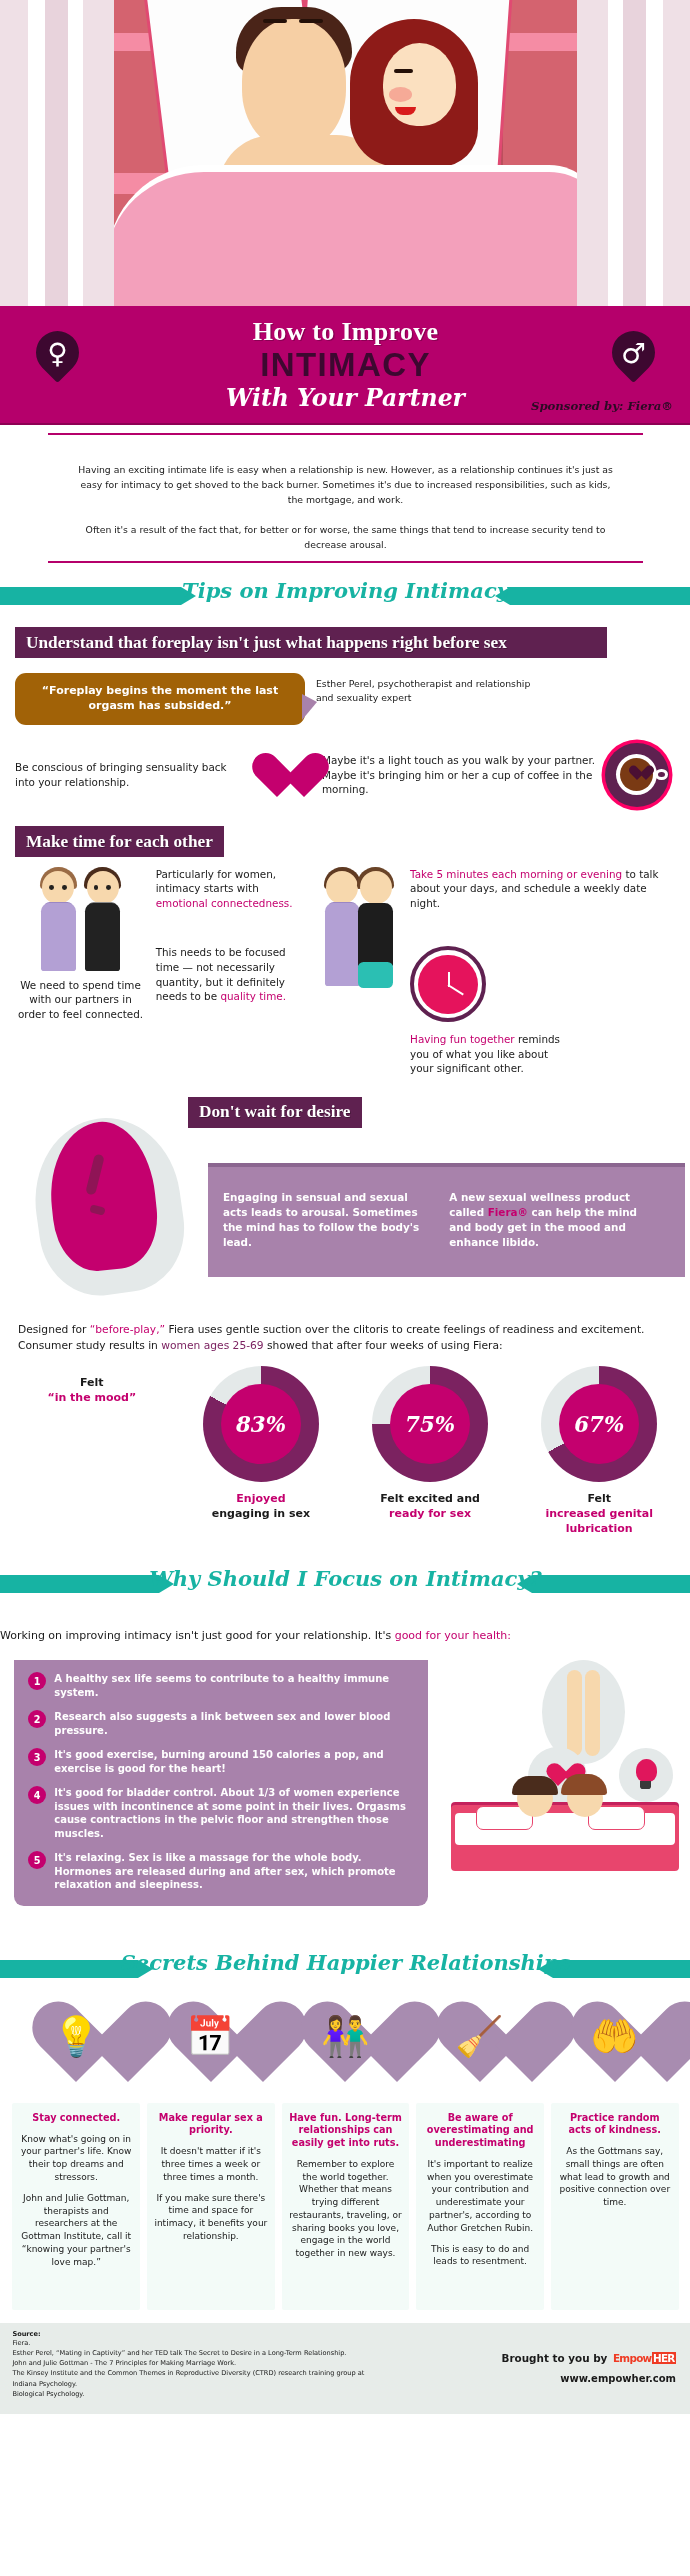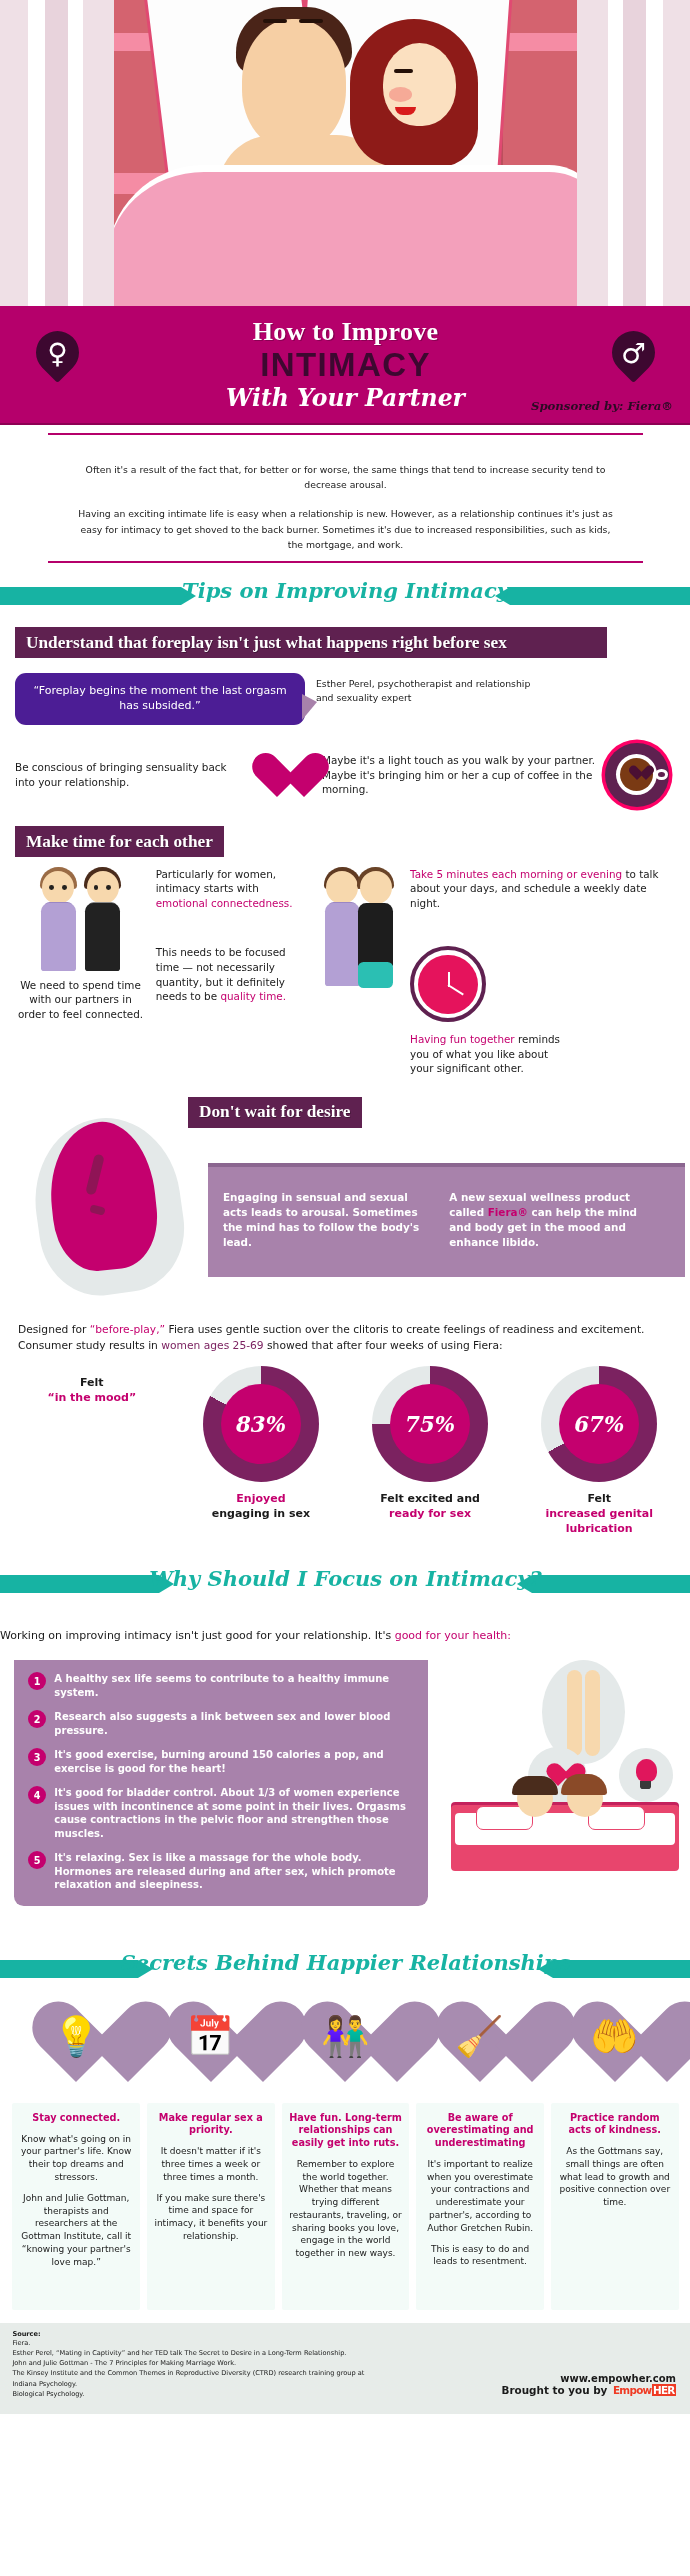--- a/index.html
+++ b/index.html
@@ -88,23 +88,23 @@
 
   
   .sub-bar { background:#5f2150; color:#fff; font-family:"Liberation Serif", serif;
              font-weight:700; font-size:17.3px; padding:5.5px 11px; display:inline-block;
              text-shadow:0.7px 0.7px 0 rgba(0,0,0,.3); }
 
   .sec { padding:0 15px; }
 
   
   .bubble-row { display:flex; align-items:flex-start; gap:11px; margin-top:15px; }
-  .bubble { position:relative; background:#4c1d95; color:#fff; border-radius:11px;
+  .bubble { position:relative; background:#a16207; color:#fff; border-radius:11px;
             padding:11px 15px; width:290px; font-family:"DejaVu Sans", sans-serif;
-            font-size:11px; line-height:1.35; text-align:center; font-weight:400; }
+            font-size:11px; line-height:1.35; text-align:center; font-weight:700; }
   .bubble:after { content:""; position:absolute; right:-12.4px; top:21px; width:0; height:0;
             border-top:8.3px solid transparent; border-bottom:18px solid transparent;
             border-left:15px solid #a882ab; }
   .attrib { font-family:"DejaVu Sans", sans-serif; font-size:9.3px; line-height:1.45;
             padding-top:4.1px; max-width:228px; }
 
   .two-col { display:flex; align-items:center; gap:7px; margin-top:18px; }
   .tc-text { font-family:"DejaVu Sans", sans-serif; font-size:10.4px; line-height:1.4; }
   .heart-ico { width:54px; height:50px; position:relative; flex:none; }
   .heart-ico:before, .heart-ico:after { content:""; position:absolute; top:4.1px; width:27px; height:43px;
@@ -226,21 +226,21 @@
   .card-body { background:#f3fbf8; padding:8.3px 7px 11px 7px; border-radius:2.1px; min-height:207px; }
   .card-title { color:#c4006e; font-family:"DejaVu Sans", sans-serif; font-size:9.7px;
                 font-weight:700; line-height:1.3; margin-bottom:8.3px; }
   .card-p { font-family:"DejaVu Sans", sans-serif; font-size:9px; line-height:1.42; }
   .card-p + .card-p { margin-top:8.3px; }
 
   
   .footer { position:relative; margin-top:12.4px; background:#e7ece9; height:91px; padding:7px 12.4px; }
   .footer .src-title { font-family:"DejaVu Sans", sans-serif; font-size:6.6px; font-weight:700; }
   .footer .src-line { font-family:"DejaVu Sans", sans-serif; font-size:6.6px; line-height:1.55; }
-  .footer .brought { position:absolute; right:15px; top:29px; display:flex; align-items:center; gap:5.5px;margin-top:32px; }
+  .footer .brought { position:absolute; right:15px; top:29px; display:flex; align-items:center; gap:5.5px; }
   .footer .brought span { font-family:"DejaVu Sans", sans-serif; font-size:10.4px; font-weight:700; }
   .logo { font-family:"DejaVu Serif", serif; font-weight:700; font-size:21px; color:#ef3b24;
           letter-spacing:-0.7px; }
   .logo em { font-style:normal; background:#ef3b24; color:#fff; padding:0 1.4px; }
   .footer .url { position:absolute; right:15px; bottom:30px; font-family:"DejaVu Sans", sans-serif;
                  font-size:10px; font-weight:700; }
 </style>
 </head>
 <body>
 
@@ -296,22 +296,22 @@
       <div class="gsym">♂</div>
     </div>
     <div class="t1">How to Improve</div>
     <div class="t2">INTIMACY</div>
     <div class="t3">With Your Partner</div>
     <div class="sponsor">Sponsored by: Fiera®</div>
   </div>
 
   <div class="rule"></div>
   <div class="intro">
+    <p>Having an exciting intimate life is easy when a relationship is new. However, as a relationship continues it's just as easy for intimacy to get shoved to the back burner. Sometimes it's due to increased responsibilities, such as kids, the mortgage, and work.</p>
     <p>Often it's a result of the fact that, for better or for worse, the same things that tend to increase security tend to decrease arousal.</p>
-    <p>Having an exciting intimate life is easy when a relationship is new. However, as a relationship continues it's just as easy for intimacy to get shoved to the back burner. Sometimes it's due to increased responsibilities, such as kids, the mortgage, and work.</p>
   </div>
   <div class="rule"></div>
 
   <div class="teal-head">
     <div class="bar-l" style="width:181px"></div>
     <div class="arrow-l" style="left:181px"></div>
     <div class="bar-r" style="width:181px"></div>
     <div class="arrow-r" style="right:181px"></div>
     <h2>Tips on Improving Intimacy</h2>
   </div>
@@ -583,21 +583,21 @@
       </div>
     </div>
     <div class="card">
       <div class="card-heart">
         <div class="hl"></div>
           <div class="hr"></div>
         <div class="gl">🧹</div>
       </div>
       <div class="card-body">
         <div class="card-title">Be aware of overestimating and underestimating</div>
-        <div class="card-p">It's important to realize when you overestimate your contractions and underestimate your partner's, according to Author Gretchen Rubin.</div>
+        <div class="card-p">It's important to realize when you overestimate your contribution and underestimate your partner's, according to Author Gretchen Rubin.</div>
         <div class="card-p">This is easy to do and leads to resentment.</div>
       </div>
     </div>
     <div class="card">
       <div class="card-heart">
         <div class="hl"></div>
           <div class="hr"></div>
         <div class="gl">🤲</div>
       </div>
       <div class="card-body">

